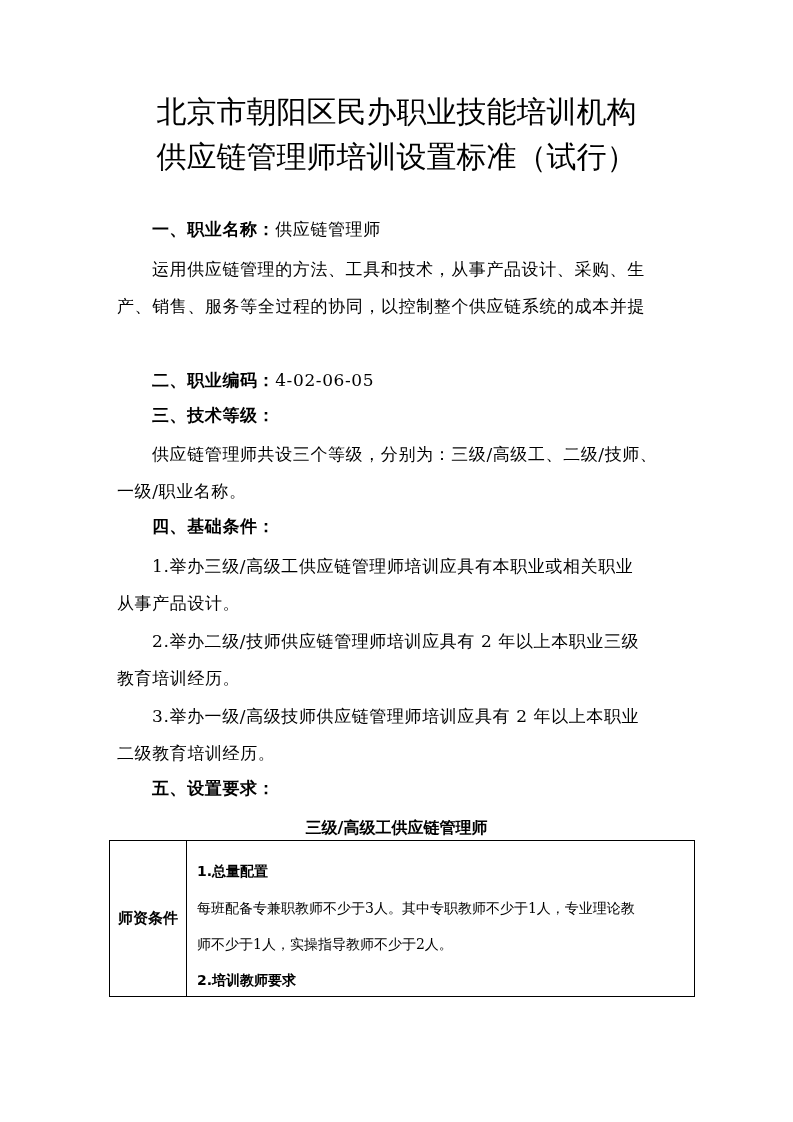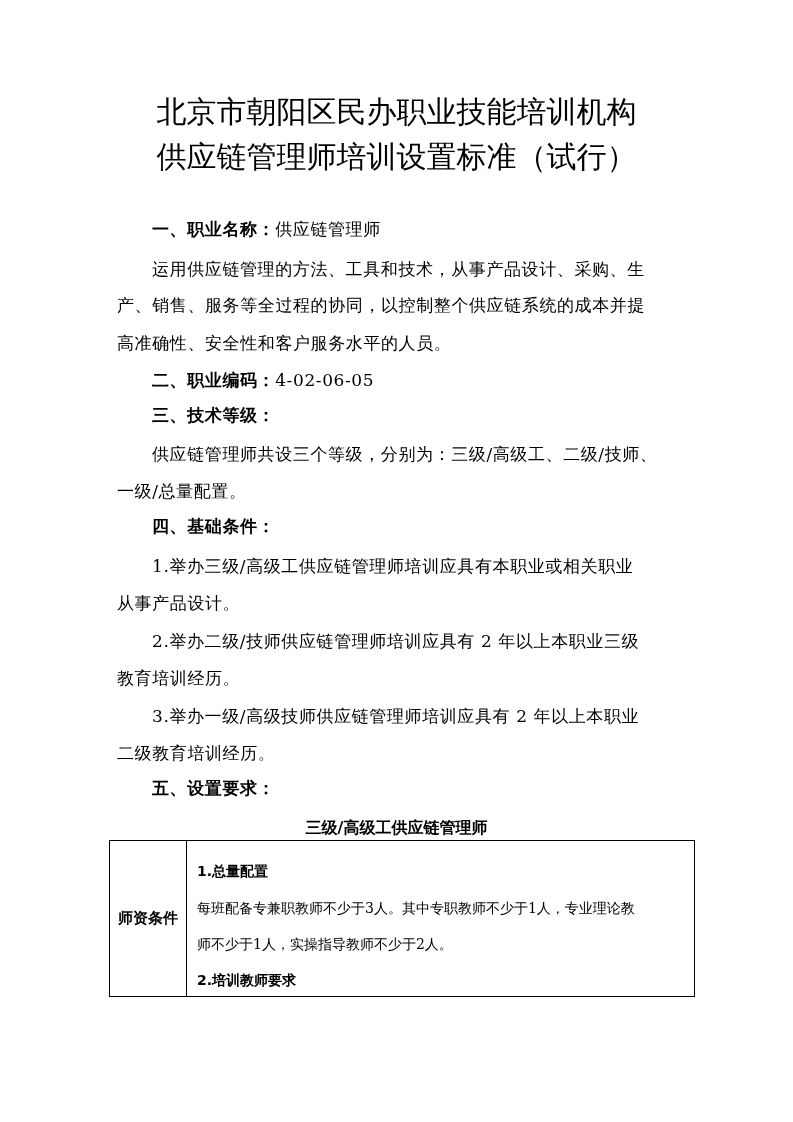--- a/index.html
+++ b/index.html
@@ -45,30 +45,29 @@
 
 <div class="page">
 
   <div class="title l1">北京市朝阳区民办职业技能培训机构</div>
   <div class="title l2">供应链管理师培训设置标准（试行）</div>
 
   <div class="line indent" style="top:218px;">
     <span class="bold">一、职业名称：</span><span>供应链管理师</span>
   </div>
   <div class="line indent" style="top:258px;">运用供应链管理的方法、工具和技术，从事产品设计、采购、生</div>
-  <div class="line" style="top:295px;font-family:Liberation Serif, serif;">产、销售、服务等全过程的协同，以控制整个供应链系统的成本并提</div>
-  <div class="line" style="top:332px;">高准确性、安全性和客户服务水平的人员。</div>
+  <div class="line" style="top:295px;">产、销售、服务等全过程的协同，以控制整个供应链系统的成本并提</div>
 
   <div class="line indent" style="top:369px;">
     <span class="bold">二、职业编码：</span><span>4-02-06-05</span>
   </div>
 
   <div class="line indent bold" style="top:406px;">三、技术等级：</div>
   <div class="line indent" style="top:443px;">供应链管理师共设三个等级，分别为：三级/高级工、二级/技师、</div>
-  <div class="line" style="top:480px;">一级/总量配置。</div>
+  <div class="line" style="top:480px;">一级/职业名称。</div>
 
   <div class="line indent bold" style="top:517px;">四、基础条件：</div>
   <div class="line indent" style="top:555px;">1.举办三级/高级工供应链管理师培训应具有本职业或相关职业</div>
   <div class="line" style="top:592px;">从事产品设计。</div>
   <div class="line indent" style="top:630px;">2.举办二级/技师供应链管理师培训应具有 2 年以上本职业三级</div>
   <div class="line" style="top:667px;">教育培训经历。</div>
   <div class="line indent" style="top:705px;">3.举办一级/高级技师供应链管理师培训应具有 2 年以上本职业</div>
   <div class="line" style="top:742px;">二级教育培训经历。</div>
 
   <div class="line indent bold" style="top:779px;">五、设置要求：</div>

